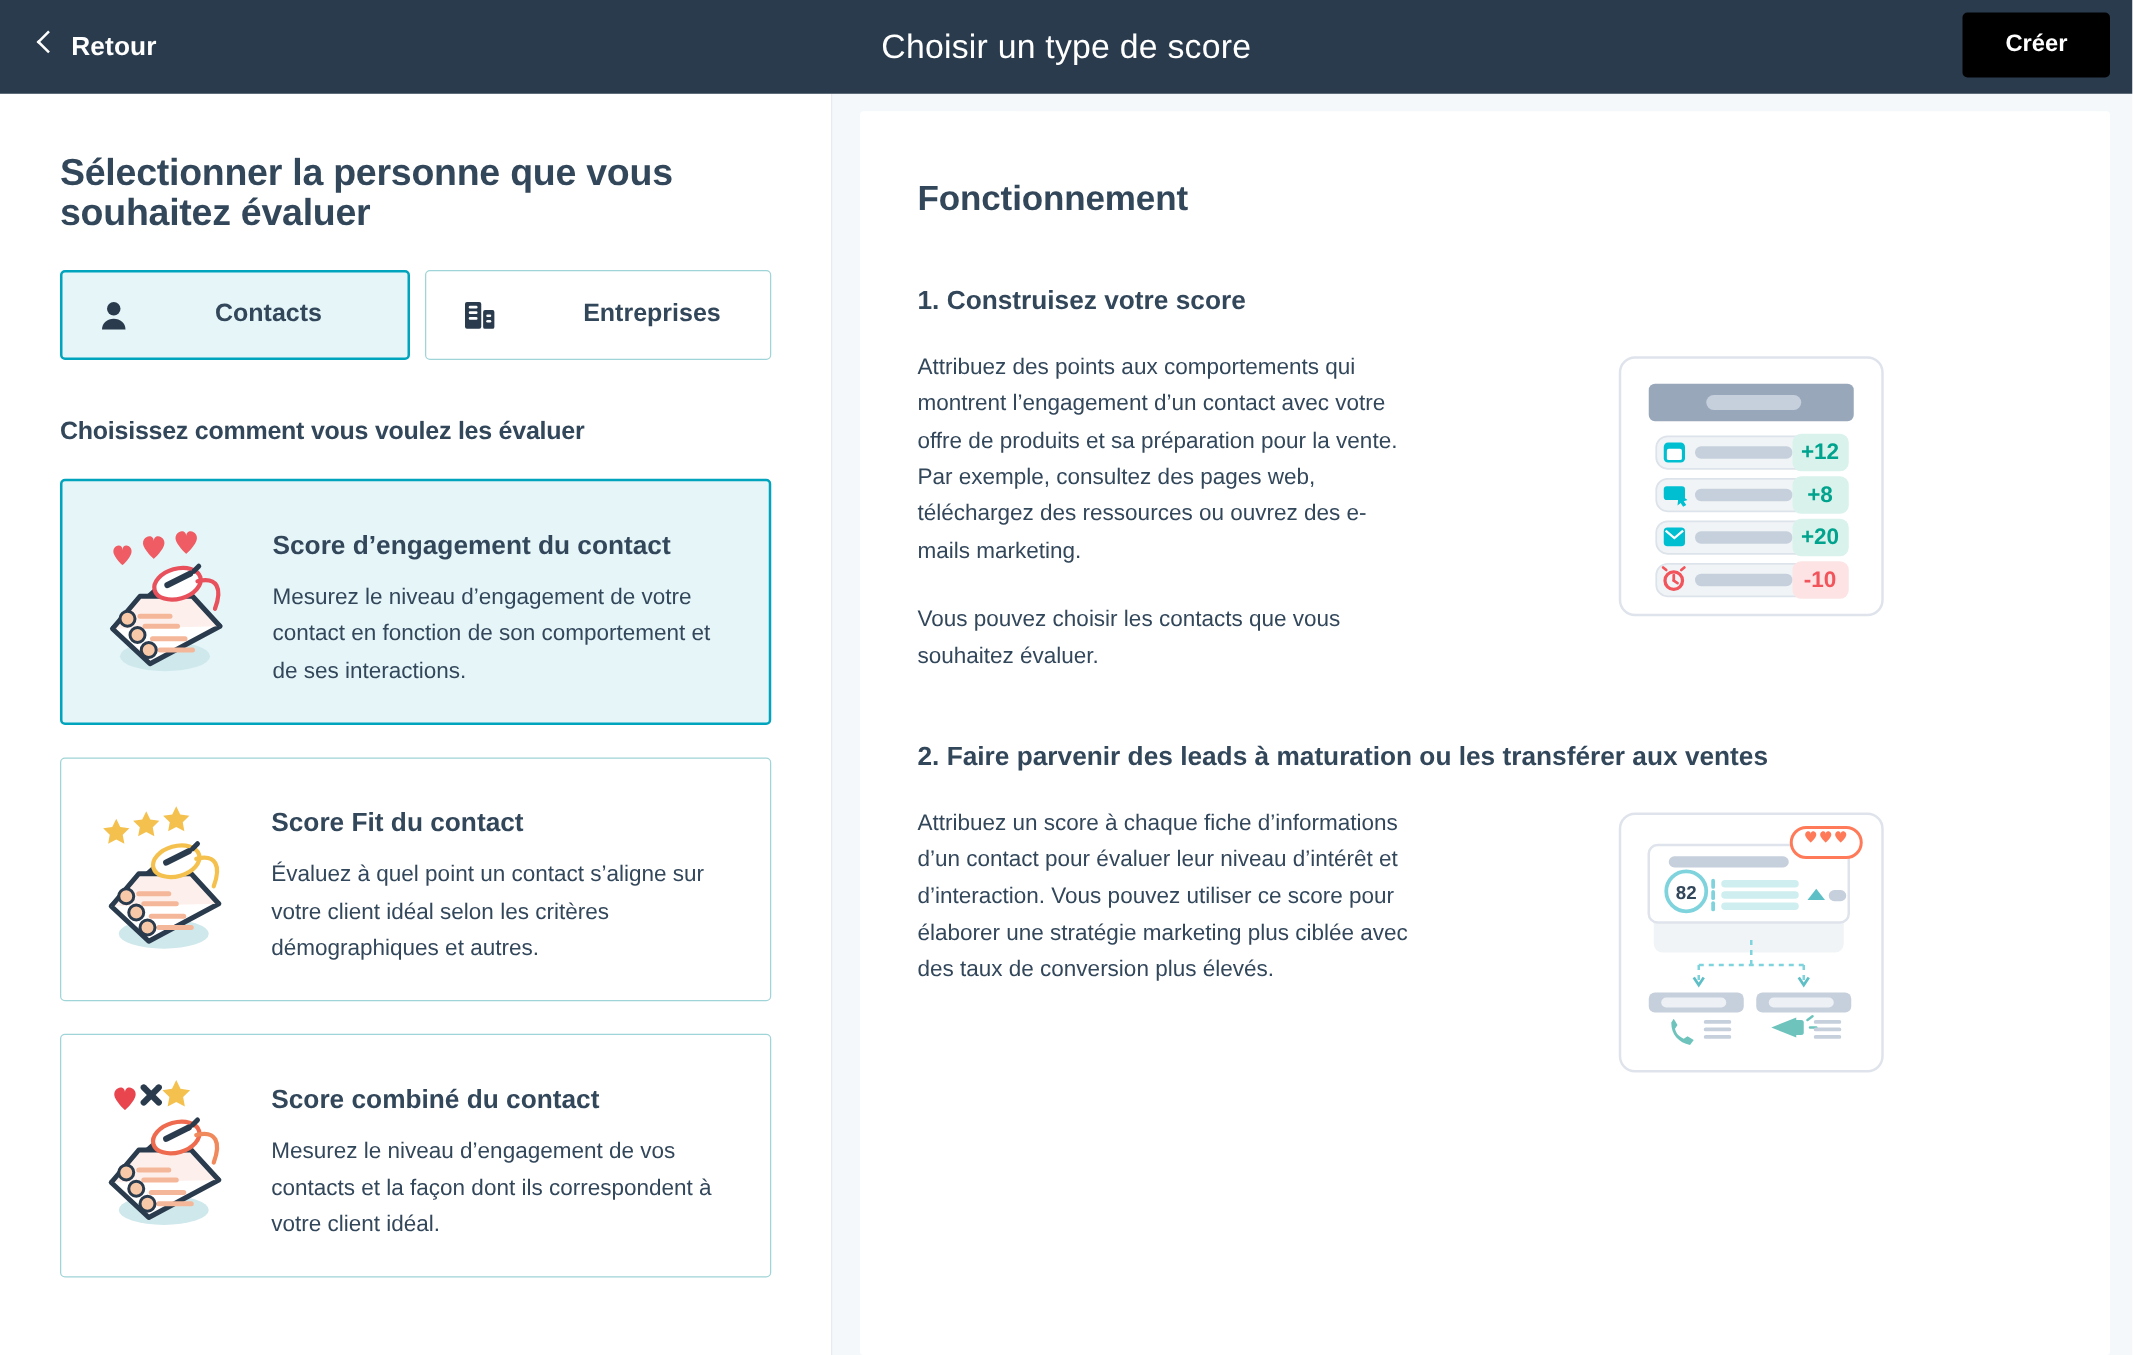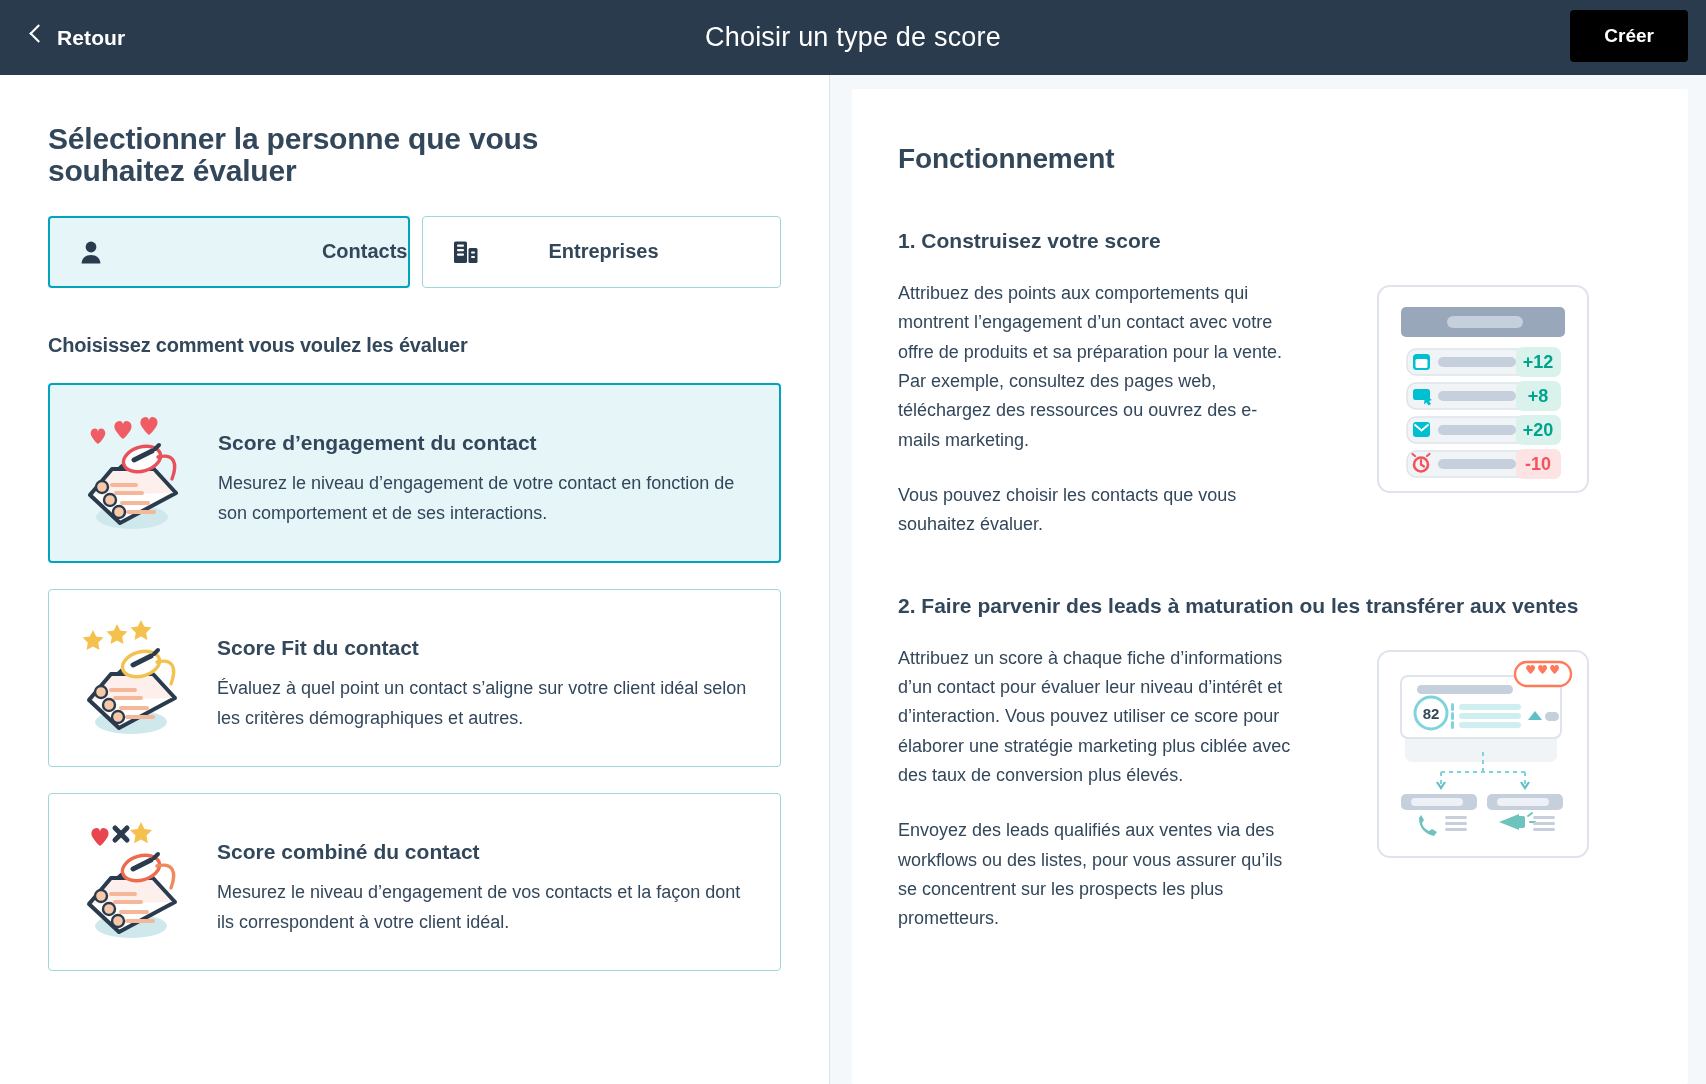--- a/index.html
+++ b/index.html
@@ -68,21 +68,21 @@
 
   
   .content {
     display: flex;
     height: calc(1084px - 75px);
     width: 100%;
   }
 
   
   .left-pane {
-    width: 830px;
+    width: 666px;
     background: #ffffff;
     border-right: 1px solid #dfe3eb;
     padding: 48px 48px 0 48px;
     overflow: hidden;
   }
   .section-title {
     color: #33475b;
     font-size: 30px;
     font-weight: 700;
     line-height: 1.08;
@@ -102,21 +102,20 @@
     align-items: center;
     padding-left: 30px;
     gap: 70px;
     cursor: pointer;
     background: #ffffff;
     border: 1px solid #9fd4d8;
   }
   .seg-btn.selected {
     background: #e5f5f8;
     border: 2px solid #00a4bd;
-    justify-content: space-between;
   }
   .seg-label {
     color: #33475b;
     font-size: 20px;
     font-weight: 700;
   }
   .seg-icon { color: #2a3b4d; display: flex; align-items: center; }
 
   .section-title-2 {
     margin-top: 46px;
@@ -406,21 +405,20 @@
             </svg>
           </div>
         </div>
       </div>
 
       <div class="step">
         <div class="step-head">2. Faire parvenir des leads à maturation ou les transférer aux ventes</div>
         <div class="step-body">
           <div class="step-paras">
             <p>Attribuez un score à chaque fiche d’informations d’un contact pour évaluer leur niveau d’intérêt et d’interaction. Vous pouvez utiliser ce score pour élaborer une stratégie marketing plus ciblée avec des taux de conversion plus élevés.</p>
-            <p>Envoyez des leads qualifiés aux ventes via des workflows ou des listes, pour vous assurer qu’ils se concentrent sur les prospects les plus prometteurs.</p>
           </div>
           <div class="step-illus">
             <svg width="216" height="212" viewBox="0 0 216 212">
               <rect x="3" y="3" width="210" height="206" rx="12" fill="#ffffff" stroke="#dfe3eb" stroke-width="2"></rect>
 
               <rect x="30" y="56" width="152" height="58" rx="7" fill="#f0f4f7"></rect>
               <rect x="26" y="28" width="160" height="62" rx="7" fill="#ffffff" stroke="#dfe3eb" stroke-width="2"></rect>
               <rect x="42" y="37" width="96" height="9" rx="4.5" fill="#c6cfdc"></rect>
               <circle cx="56" cy="65" r="16" fill="#ffffff" stroke="#7fd3dd" stroke-width="3"></circle>
               <text x="56" y="71" font-family="Liberation Sans, sans-serif" font-size="15" font-weight="700" fill="#33475b" text-anchor="middle">82</text>

